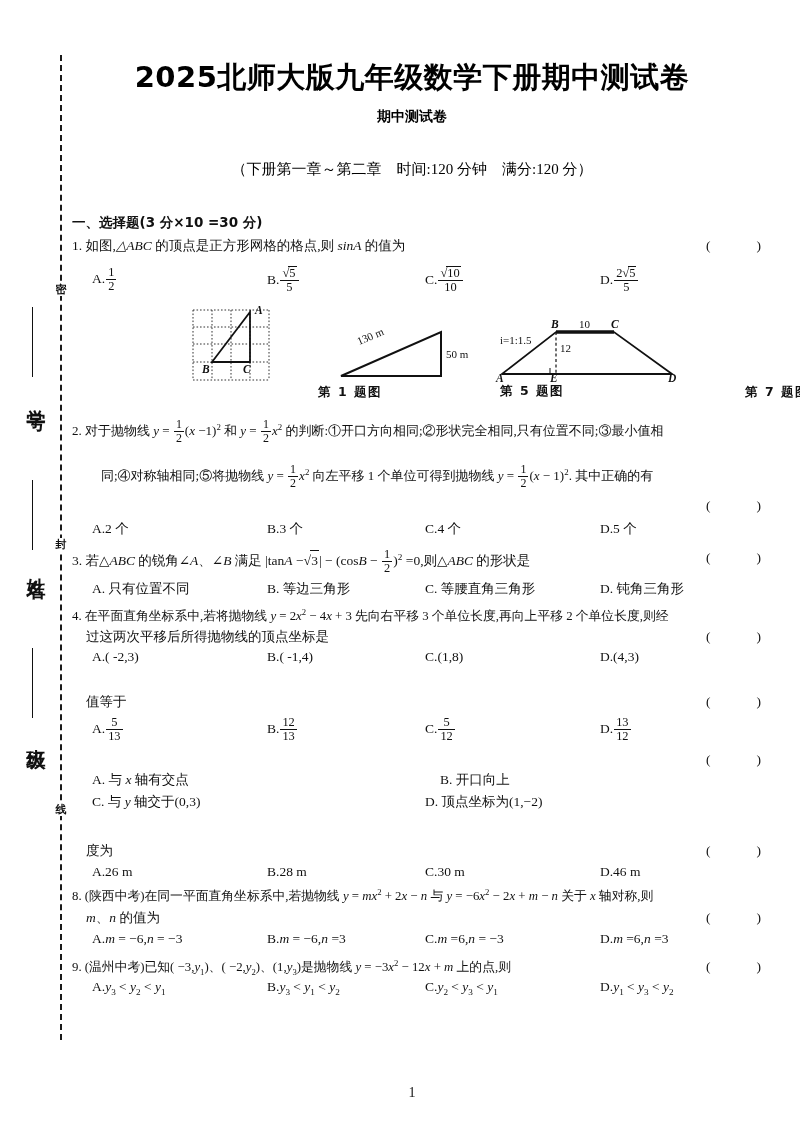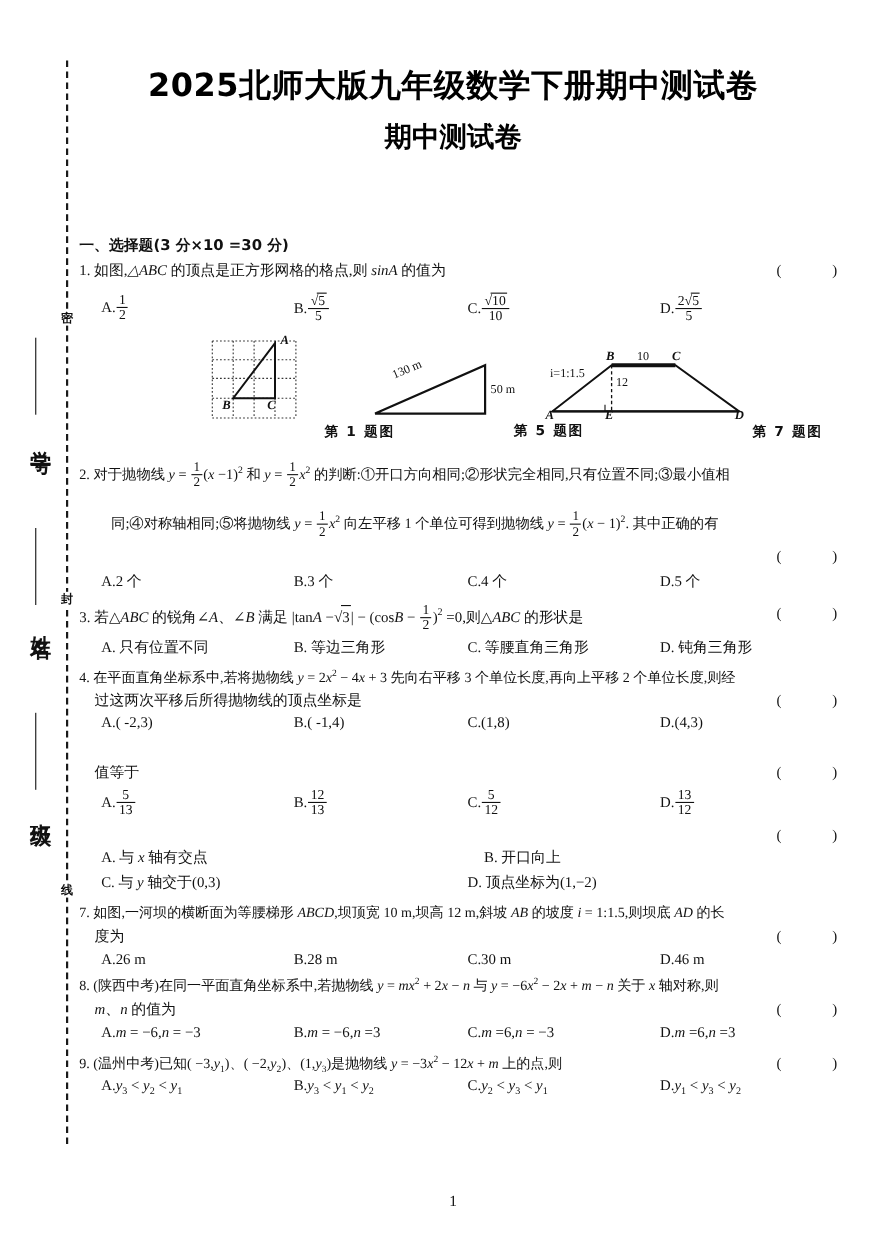--- a/index.html
+++ b/index.html
@@ -80,21 +80,21 @@
     letter-spacing: 0.5px;
     color: #000;
   }
   .title-sub {
     position: absolute;
     left: 0; top: 108px;
     width: 700px;
     text-align: center;
     font-family: "DejaVu Sans", sans-serif;
     font-weight: 700;
-    font-size: 25px;
+    font-size: 14px;
     color: #000;
   }
   .title-meta {
     position: absolute;
     left: 0; top: 160px;
     width: 700px;
     text-align: center;
     font-size: 15px;
     color: #000;
   }
@@ -145,20 +145,21 @@
   }
   sup { font-size: 0.68em; vertical-align: super; }
   sub { font-size: 0.68em; vertical-align: sub; }
 
   
   #figs { position: absolute; left: 0; top: 306px; width: 720px; height: 105px; }
   .fig { position: absolute; }
   .fig-cap {
     position: absolute;
     width: 100%;
+    text-align: center;
     font-family: "DejaVu Sans", sans-serif;
     font-weight: 700;
     font-size: 12.5px;
     letter-spacing: 1.5px;
   }
   .fig-lbl {
     position: absolute;
     font-style: italic;
     font-family: "Liberation Serif", serif;
     font-size: 11.5px;
@@ -195,20 +196,21 @@
   <div class="vert-label" style="top:563px;">姓名</div>
   <div class="vert-rule" style="top:648px;height:70px;"></div>
 
   <div class="vert-label" style="top:733px;">班级</div>
 </div>
 
 <div id="sheet">
 
   <div class="title-main">2025北师大版九年级数学下册期中测试卷</div>
   <div class="title-sub">期中测试卷</div>
+  <div class="title-meta">（下册第一章～第二章　时间:120 分钟　满分:120 分）</div>
 
   <div class="sec-head">一、选择题(3 分×10 =30 分)</div>
 
   <div class="qrow" style="left:10px; top:236px; width:710px;">
     <span class="qtext"><span>1.</span>
       如图,<span class="it">△ABC</span> 的顶点是正方形网格的格点,则 <span class="it">sinA</span> 的值为</span>
     <span class="paren">(&nbsp;&nbsp;&nbsp;)</span>
   </div>
   <div class="opts" style="top:266px;">
     <span class="opt o-a">A.<span class="frac"><span class="num">1</span><span class="den">2</span></span></span>
@@ -330,24 +332,20 @@
   </div>
   <div class="opts" style="top:771px;">
     <span class="opt o-a">A. 与 <span class="it">x</span> 轴有交点</span>
     <span class="opt" style="left:378px;">B. 开口向上</span>
   </div>
   <div class="opts" style="top:793px;">
     <span class="opt o-a">C. 与 <span class="it">y</span> 轴交于(0,3)</span>
     <span class="opt" style="left:363px;">D. 顶点坐标为(1,−2)</span>
   </div>
 
-  <div class="qrow" style="left:10px; top:820px; width:716px;">
-    <span class="qtext" style="font-size:12.8px;"><span>7.</span>
-      如图,一河坝的横断面为等腰梯形 <span class="it">ABCD</span>,坝顶宽 10 m,坝高 12 m,斜坡 <span class="it">AB</span> 的坡度 <span class="it">i</span> = 1:1.5,则坝底 <span class="it">AD</span> 的长</span>
-  </div>
   <div class="qrow" style="left:10px; top:841px; width:710px;">
     <span class="qtext" style="padding-left:14px;">度为</span>
     <span class="paren">(&nbsp;&nbsp;&nbsp;)</span>
   </div>
   <div class="opts" style="top:864px;">
     <span class="opt o-a">A.26 m</span>
     <span class="opt o-b">B.28 m</span>
     <span class="opt o-c">C.30 m</span>
     <span class="opt o-d">D.46 m</span>
   </div>

